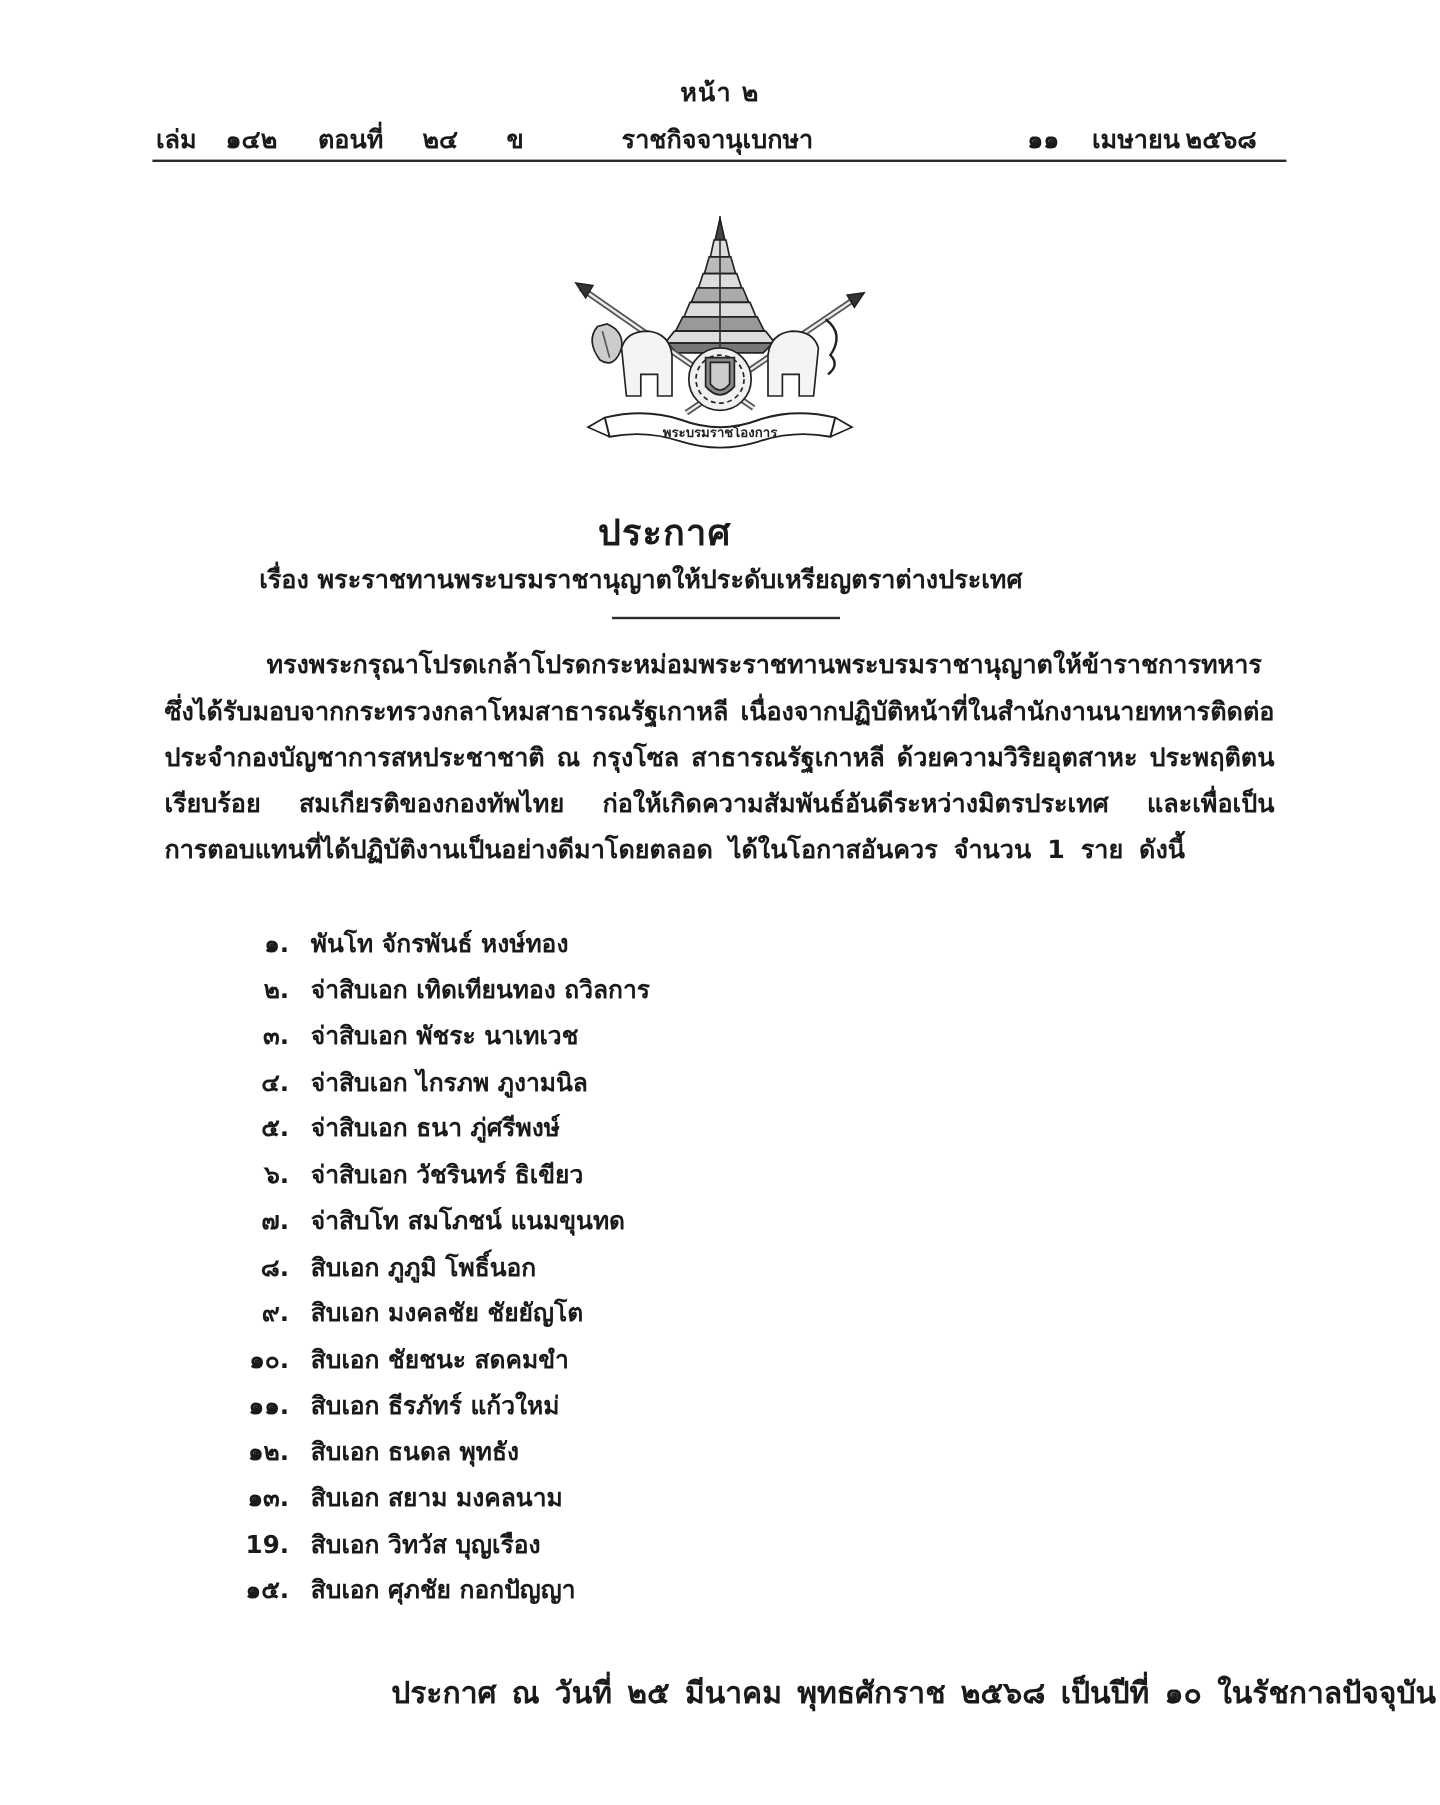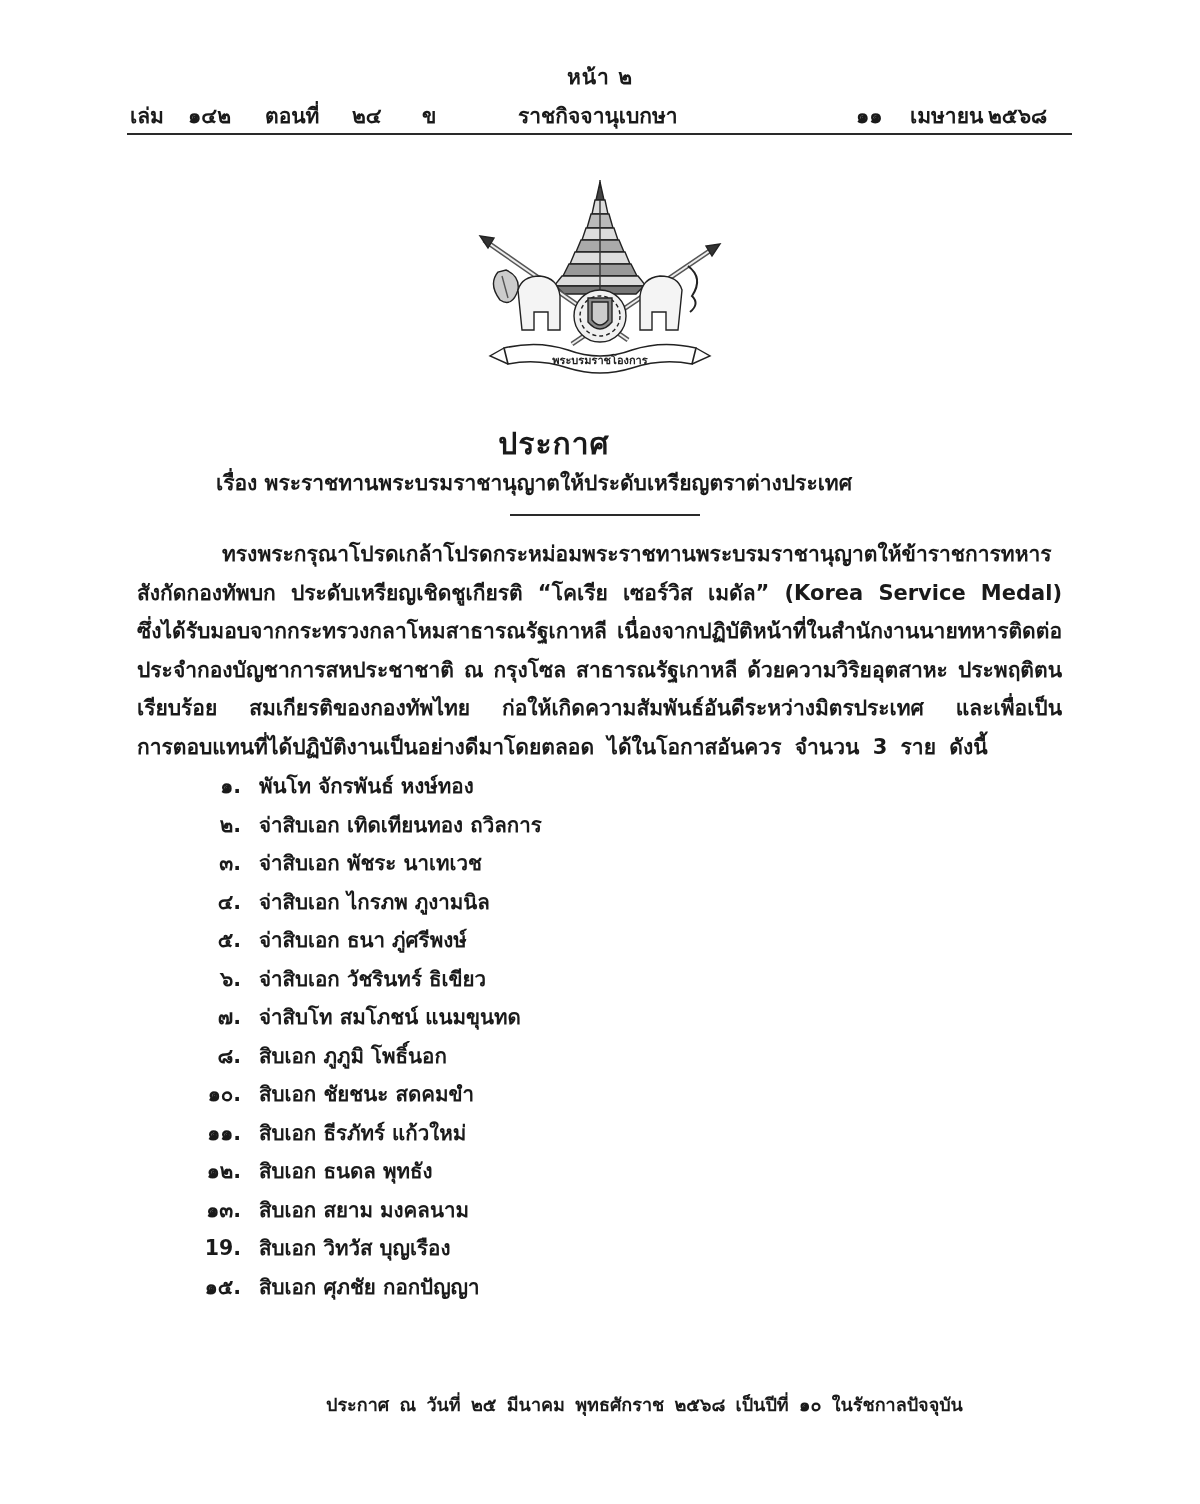--- a/index.html
+++ b/index.html
@@ -127,21 +127,21 @@
       box-sizing: border-box;
     }
     .recipient .name {
       display: inline-block;
     }
     .closing {
       position: absolute;
       top: 1390px;
       left: 326px;
       width: 740px;
-      font-size: 18px;
+      font-size: 25px;
       white-space: nowrap;
       word-spacing: 4px;
     }
   </style>
 </head>
 <body>
 
 <div class="page">
 
   <div class="page-number">หน้า ๒</div>
@@ -204,36 +204,36 @@
       </g>
     </svg>
   </div>
 
   <div class="title">ประกาศ</div>
   <div class="subject">เรื่อง  พระราชทานพระบรมราชานุญาตให้ประดับเหรียญตราต่างประเทศ</div>
   <div class="title-rule"></div>
 
   <div class="body-text">
     <div class="body-line first">ทรงพระกรุณาโปรดเกล้าโปรดกระหม่อมพระราชทานพระบรมราชานุญาตให้ข้าราชการทหาร</div>
-    <div class="body-line">สังกัดกองทัพบก  ประดับเหรียญเชิดชูเกียรติ  “โคเรีย  เซอร์วิส  เมดัล”  (Korea Service Medal)</div>
     <div class="body-line">ซึ่งได้รับมอบจากกระทรวงกลาโหมสาธารณรัฐเกาหลี  เนื่องจากปฏิบัติหน้าที่ในสำนักงานนายทหารติดต่อ</div>
     <div class="body-line">ประจำกองบัญชาการสหประชาชาติ  ณ  กรุงโซล  สาธารณรัฐเกาหลี  ด้วยความวิริยอุตสาหะ  ประพฤติตน</div>
     <div class="body-line">เรียบร้อย  สมเกียรติของกองทัพไทย  ก่อให้เกิดความสัมพันธ์อันดีระหว่างมิตรประเทศ  และเพื่อเป็น</div>
-    <div class="body-line last">การตอบแทนที่ได้ปฏิบัติงานเป็นอย่างดีมาโดยตลอด  ได้ในโอกาสอันควร  จำนวน  3  ราย  ดังนี้</div>
+    <div class="body-line last">การตอบแทนที่ได้ปฏิบัติงานเป็นอย่างดีมาโดยตลอด  ได้ในโอกาสอันควร  จำนวน  1  ราย  ดังนี้</div>
   </div>
 
   <div class="recipients">
     <div class="recipient"><span class="num">๑.</span><span class="name">พันโท จักรพันธ์  หงษ์ทอง</span></div>
     <div class="recipient"><span class="num">๒.</span><span class="name">จ่าสิบเอก เทิดเทียนทอง  ถวิลการ</span></div>
     <div class="recipient"><span class="num">๓.</span><span class="name">จ่าสิบเอก พัชระ  นาเทเวช</span></div>
     <div class="recipient"><span class="num">๔.</span><span class="name">จ่าสิบเอก ไกรภพ  ภูงามนิล</span></div>
     <div class="recipient"><span class="num">๕.</span><span class="name">จ่าสิบเอก ธนา  ภู่ศรีพงษ์</span></div>
     <div class="recipient"><span class="num">๖.</span><span class="name">จ่าสิบเอก วัชรินทร์  ธิเขียว</span></div>
     <div class="recipient"><span class="num">๗.</span><span class="name">จ่าสิบโท สมโภชน์  แนมขุนทด</span></div>
     <div class="recipient"><span class="num">๘.</span><span class="name">สิบเอก ภูภูมิ  โพธิ์นอก</span></div>
+    <div class="recipient"><span class="num">๙.</span><span class="name">สิบเอก มงคลชัย  ชัยยัญโต</span></div>
     <div class="recipient"><span class="num">๑๐.</span><span class="name">สิบเอก ชัยชนะ  สดคมขำ</span></div>
     <div class="recipient"><span class="num">๑๑.</span><span class="name">สิบเอก ธีรภัทร์  แก้วใหม่</span></div>
     <div class="recipient"><span class="num">๑๒.</span><span class="name">สิบเอก ธนดล  พุทธัง</span></div>
     <div class="recipient"><span class="num">๑๓.</span><span class="name">สิบเอก สยาม  มงคลนาม</span></div>
     <div class="recipient"><span class="num">19.</span><span class="name">สิบเอก วิทวัส  บุญเรือง</span></div>
     <div class="recipient"><span class="num">๑๕.</span><span class="name">สิบเอก ศุภชัย  กอกปัญญา</span></div>
   </div>
 
   <div class="closing">ประกาศ  ณ  วันที่  ๒๕  มีนาคม  พุทธศักราช  ๒๕๖๘  เป็นปีที่  ๑๐  ในรัชกาลปัจจุบัน</div>
 

